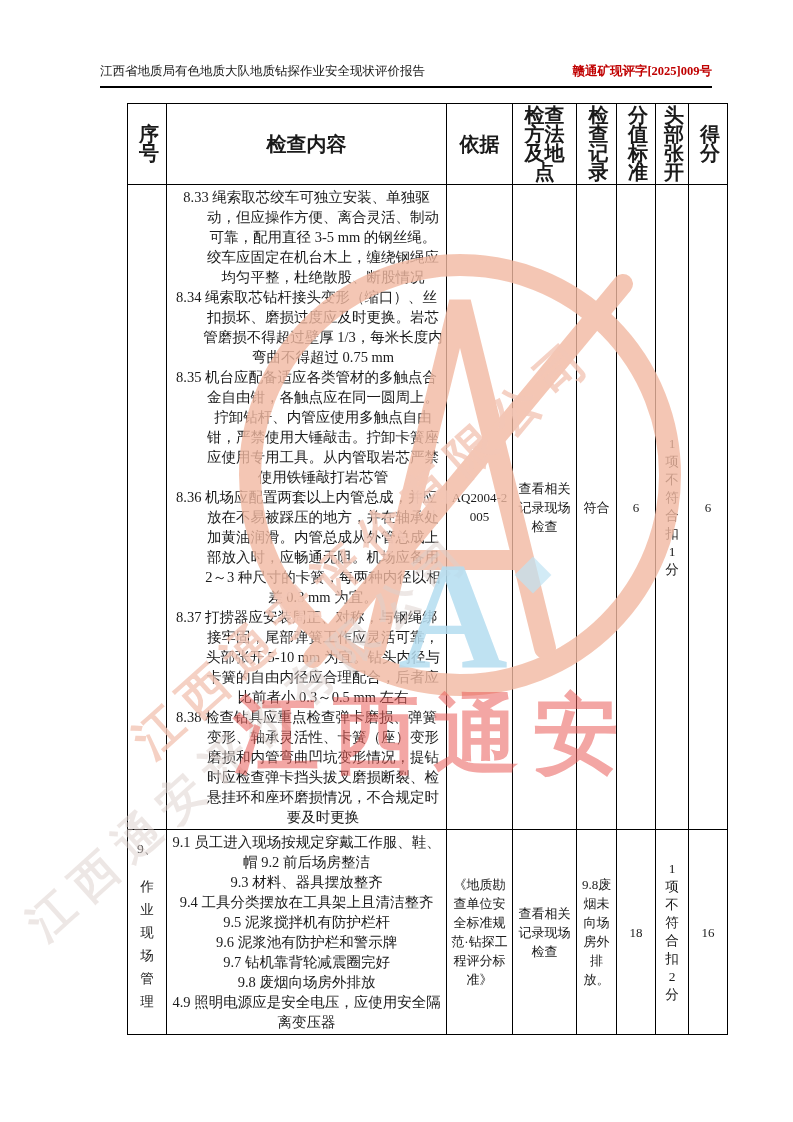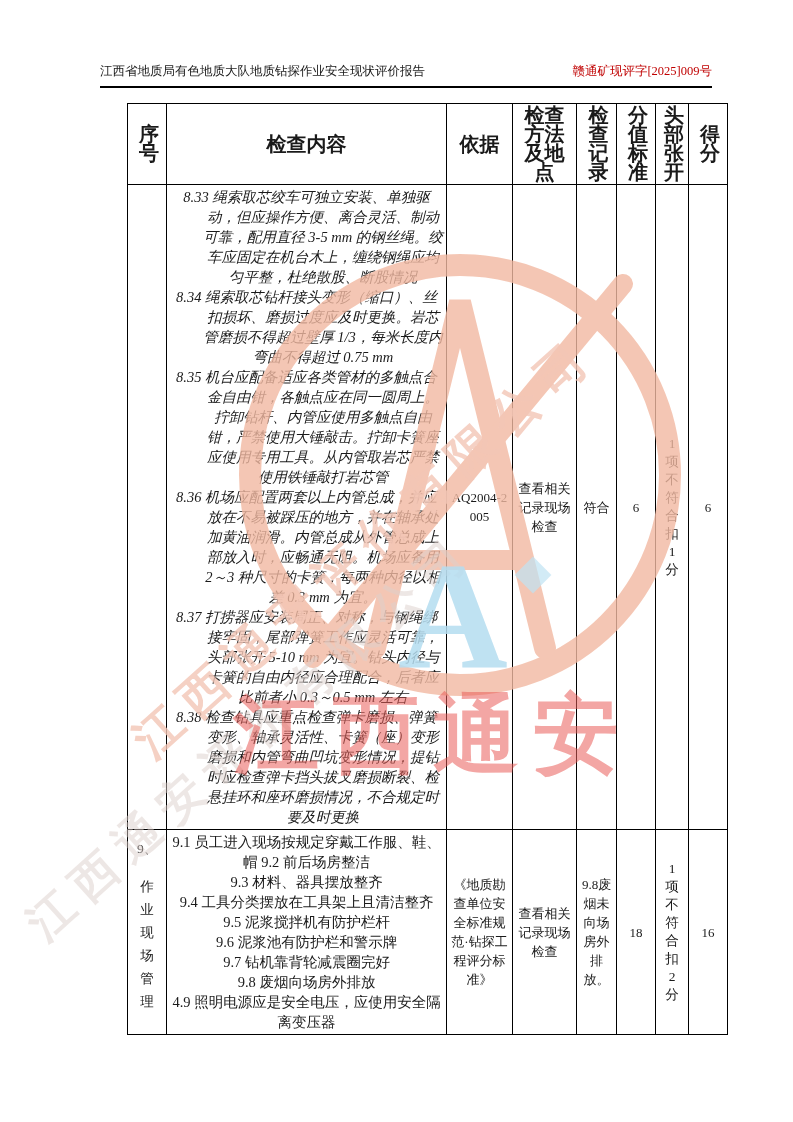--- a/index.html
+++ b/index.html
@@ -12,21 +12,21 @@
     font-family:"Liberation Serif","DejaVu Serif",serif;
     color:#1a1a1a;
   }
   
   .doc-header {
     position:absolute; left:100px; top:62px; width:612px;
     display:flex; justify-content:space-between; align-items:flex-end;
     font-size:12.5px; line-height:18px;
     border-bottom:2px solid #000; padding-bottom:6px;
   }
-  .doc-header .right { color:#c00000; font-weight:normal; }
+  .doc-header .right { color:#c00000; font-weight:bold; }
   
   table.main {
     position:absolute; left:127px; top:103px; width:600px;
     border-collapse:collapse; table-layout:fixed;
     font-size:13.5px;
   }
   table.main th, table.main td {
     border:1px solid #000;
     vertical-align:middle;
     text-align:center;
@@ -36,21 +36,21 @@
   table.main th { font-weight:bold; font-size:20px; line-height:19px; }
   .vcell { width:16px; margin:0 auto; word-break:break-all; line-height:19px; }
   td .vcell { line-height:18px; font-weight:normal; }
   .serial-no { display:block; line-height:23px; }
   .serial-chars { width:16px; margin:15px auto; word-break:break-all; line-height:23px; }
   td.content {
     text-align:left; vertical-align:top;
     padding:3px 5px 3px 4px;
     font-size:14.5px; line-height:20px;
   }
-  td.content p.hang { padding-left:33px; text-indent:-33px;font-style:italic; }
+  td.content p.hang { padding-left:33px; text-indent:-33px; }
   td.content p.flat { padding-left:0; text-indent:0; }
   td.mid { font-size:13px; line-height:19px; word-break:break-all; padding:2px 5px; }
   .pagenum {
     position:absolute; left:0; top:1029px; width:793px;
     text-align:center; font-size:12.5px;
   }
   
   .wm { position:absolute; pointer-events:none; }
   .wm-circle { left:225px; top:240px; opacity:0.8; }
   .wm-blue-a {

